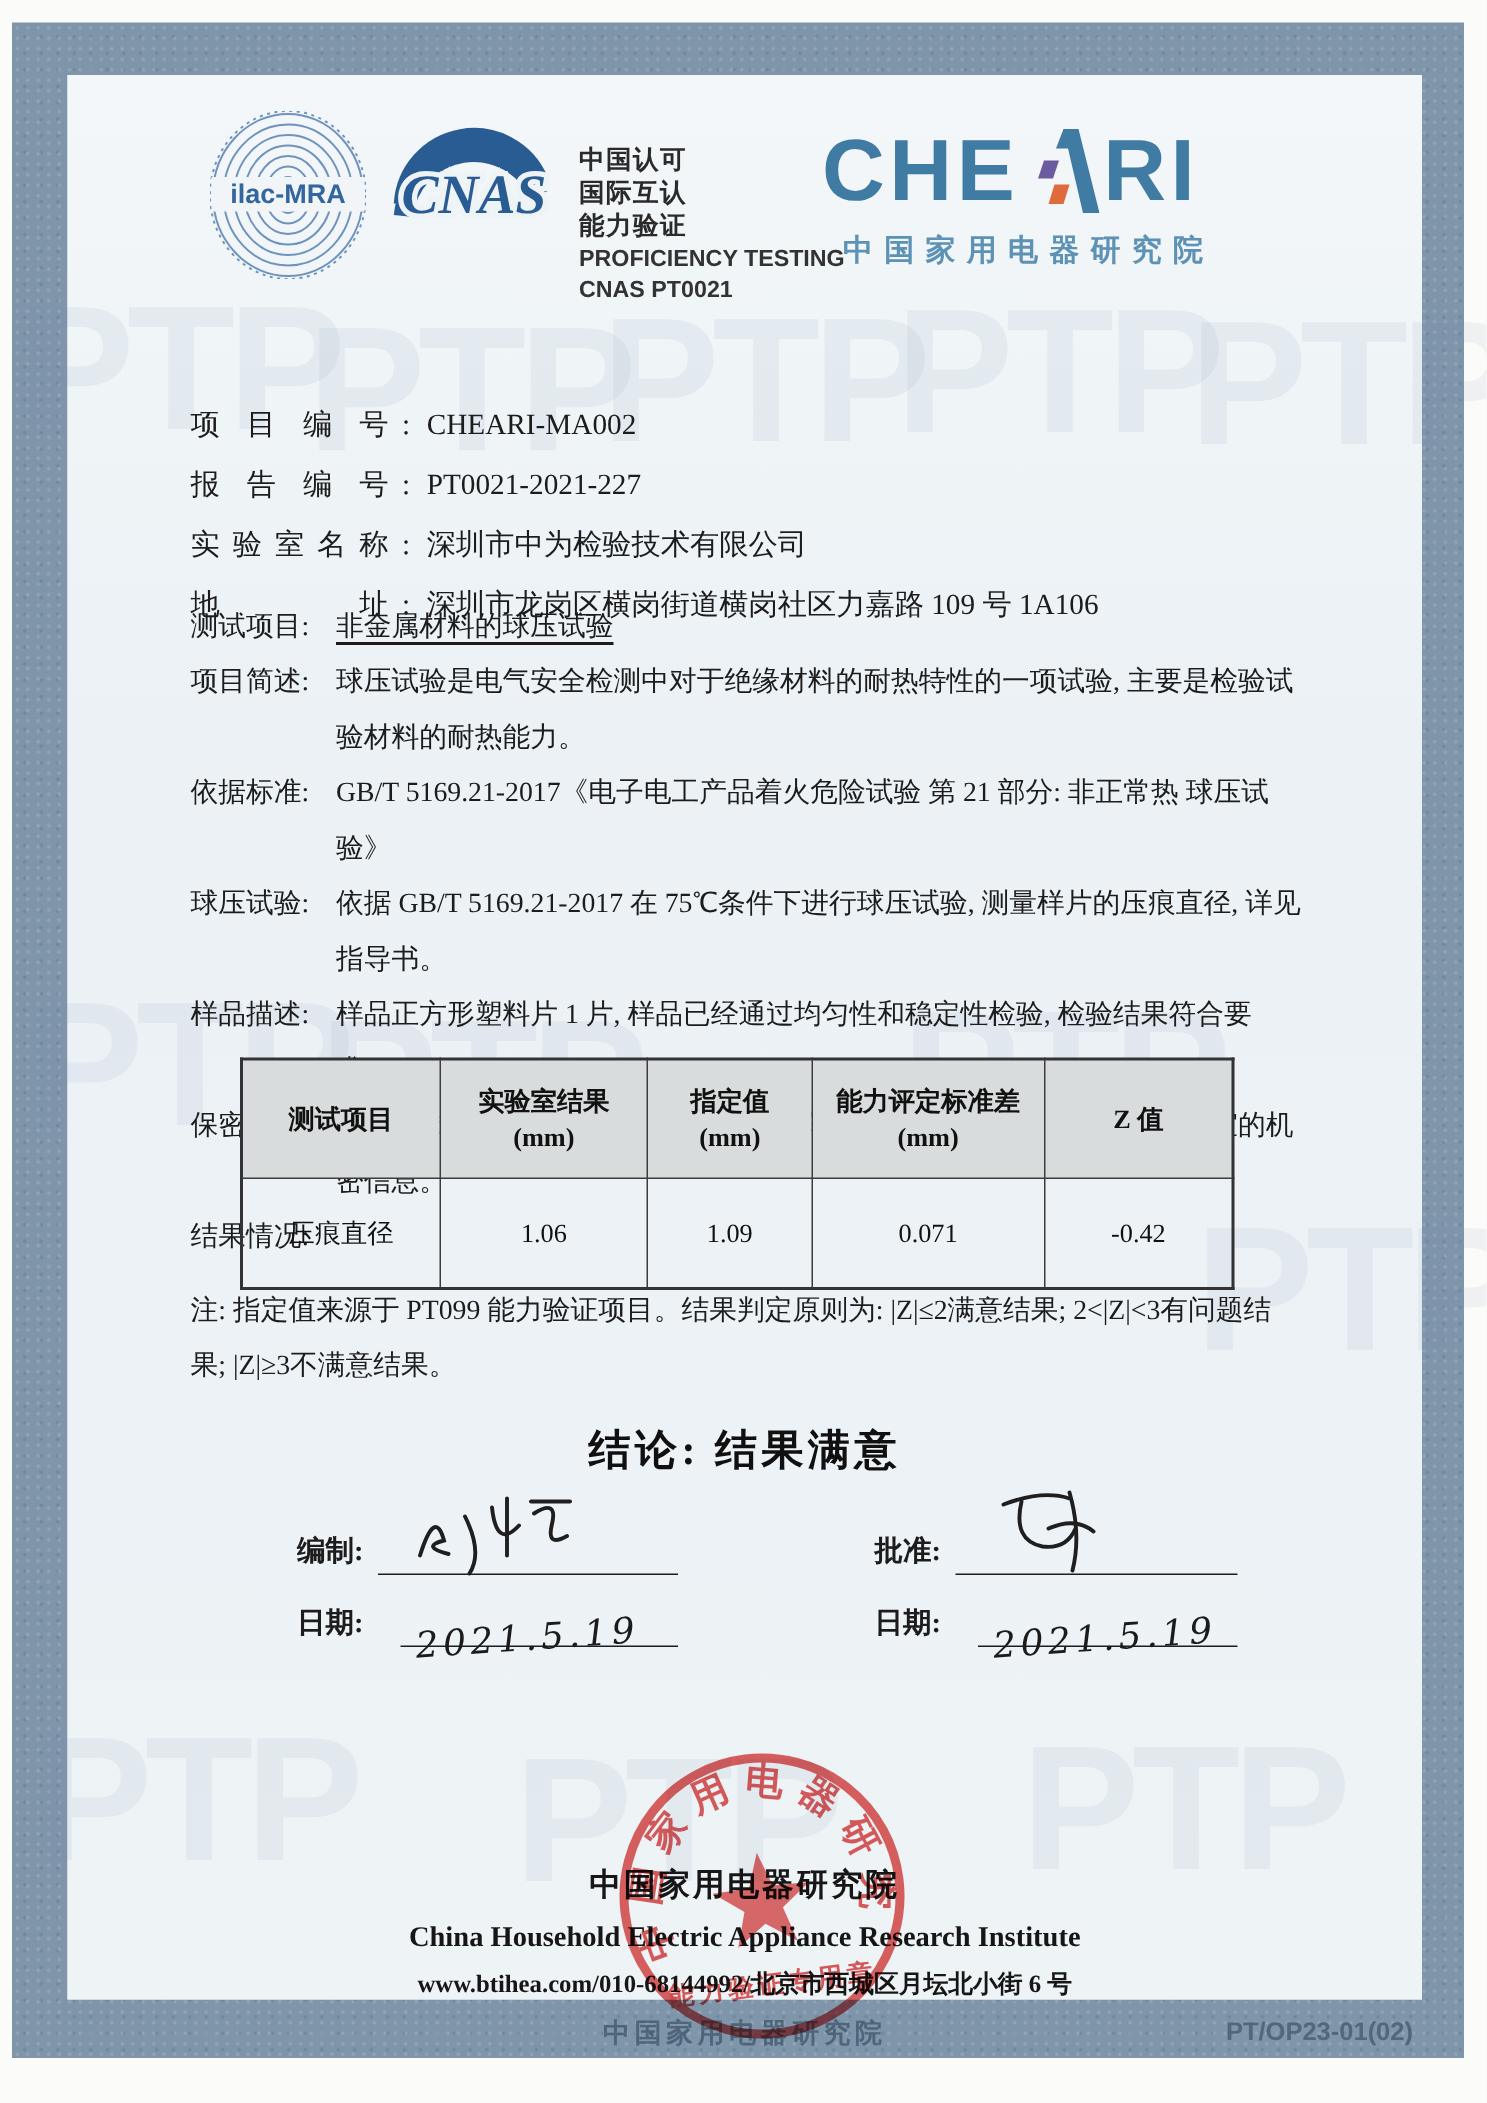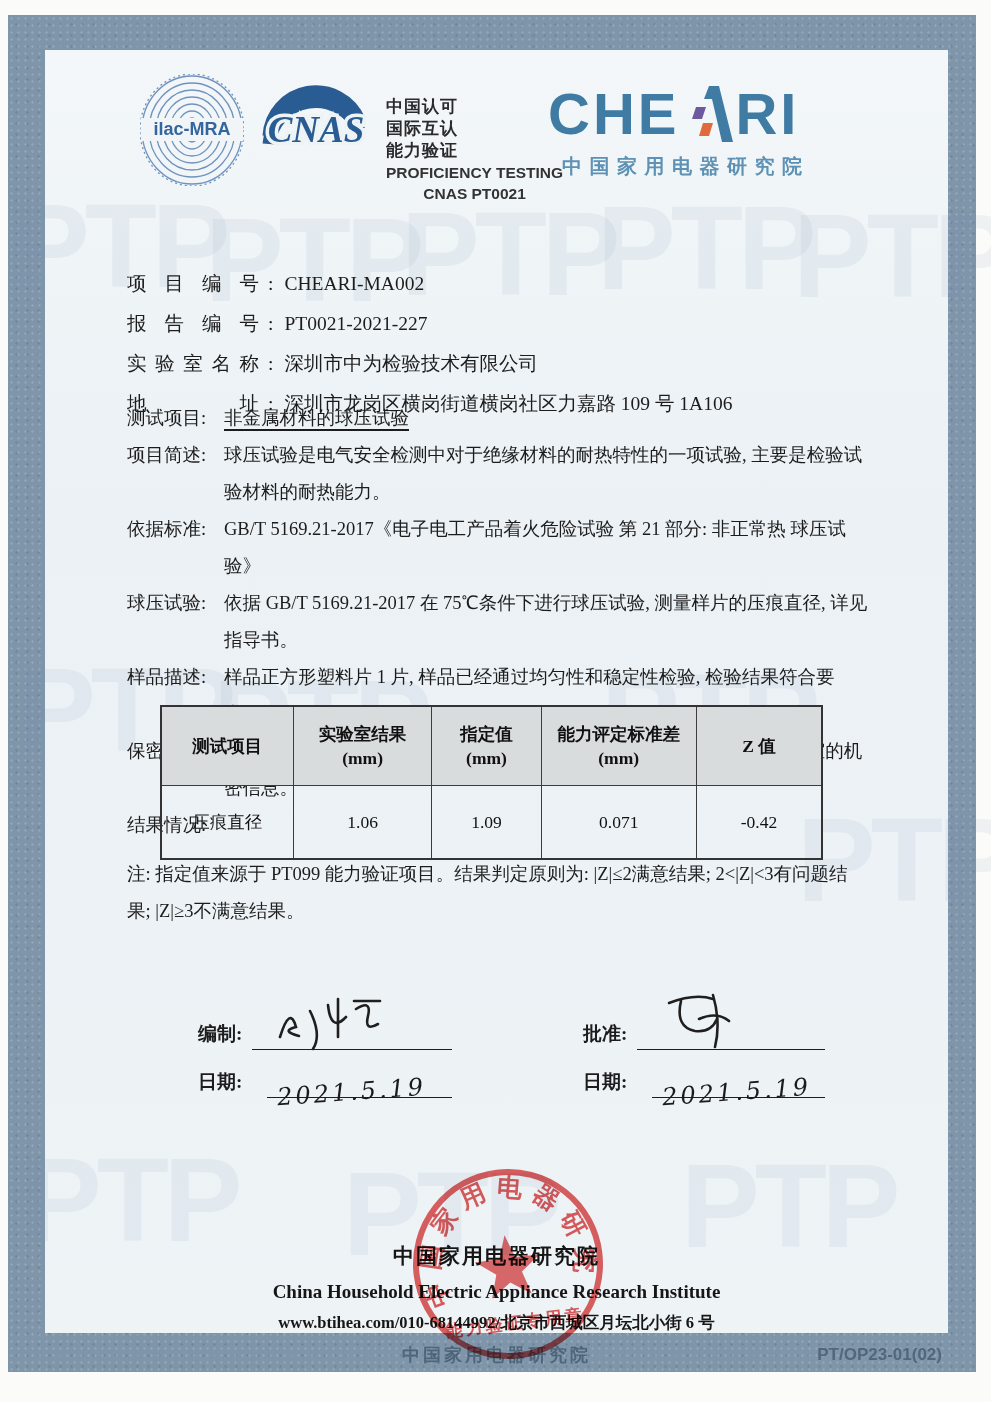--- a/index.html
+++ b/index.html
@@ -24,21 +24,21 @@
   .wm:nth-of-type(5){left:748px;top:138px}.wm:nth-of-type(6){left:-28px;top:592px}
   .wm:nth-of-type(7){left:168px;top:604px}.wm:nth-of-type(8){left:556px;top:598px}
   .wm:nth-of-type(9){left:752px;top:742px}.wm:nth-of-type(10){left:-22px;top:1082px}
   .wm:nth-of-type(11){left:298px;top:1096px}.wm:nth-of-type(12){left:636px;top:1088px}
   
   .logos{position:absolute;left:0;top:20px;right:0;height:126px;}
   .ilac{position:absolute;left:95px;top:4px;}
   .cnas{position:absolute;left:210px;top:10px;}
   .acc{position:absolute;left:341px;top:26px;}
   .acc-cn{font-size:17px;font-weight:bold;line-height:22px;letter-spacing:1px;color:#2a2a2a;}
-  .acc-en{font-size:15.5px;font-weight:bold;line-height:21px;color:#333;font-family:"Liberation Sans",sans-serif;text-align:center;}
+  .acc-en{font-size:15.5px;font-weight:bold;line-height:21px;color:#333;font-family:"Liberation Sans",sans-serif;}
   .cheari{position:absolute;left:503px;top:16px;width:320px;}
   .cheari-row{display:flex;align-items:flex-start;color:#3f7ba3;font-family:"Liberation Sans",sans-serif;
               font-weight:bold;font-size:58px;line-height:56px;letter-spacing:3px;text-align:right;}
   .cheari-cn{margin-top:11px;color:#5e92b4;font-size:20px;letter-spacing:7.5px;font-weight:bold;padding-left:14px;}
   
   .title{position:absolute;left:0;right:0;top:142px;text-align:center;font-size:41px;font-weight:900;
          letter-spacing:4px;color:#131313;text-shadow:.7px 0 0 #131313;}
   
   .info{position:absolute;left:82px;top:214px;font-size:19.5px;}
   .irow{height:40px;line-height:40px;white-space:nowrap;}
@@ -219,20 +219,21 @@
             <td>压痕直径</td>
             <td>1.06</td>
             <td>1.09</td>
             <td>0.071</td>
             <td>-0.42</td>
           </tr>
         </tbody>
       </table>
 
       <div class="note">注: 指定值来源于 PT099 能力验证项目。结果判定原则为: |Z|≤2满意结果; 2&lt;|Z|&lt;3有问题结果; |Z|≥3不满意结果。</div>
+      <div class="conclusion">结论: 结果满意</div>
 
       <div class="signs">
         <div class="sig-col left">
           <div class="sig-row">
             <span class="sig-label">编制:</span>
             <span class="sig-line">
               <svg class="scribble" width="150" height="62" viewBox="0 0 150 62">
                 <g fill="none" stroke="#1f1f1f" stroke-width="2.6" stroke-linecap="round">
                   <path d="M14,44 q10,-32 16,-10 q-16,4 3,9"></path>
                   <path d="M44,18 q12,24 3,38"></path>

